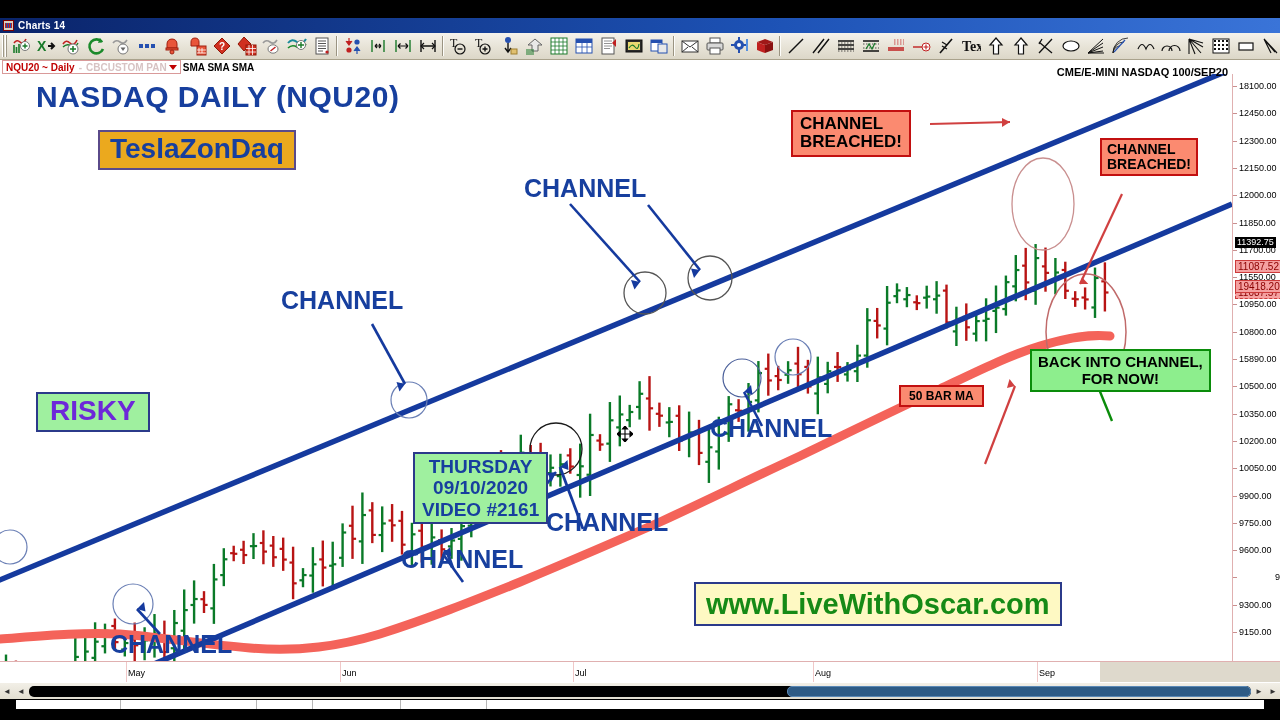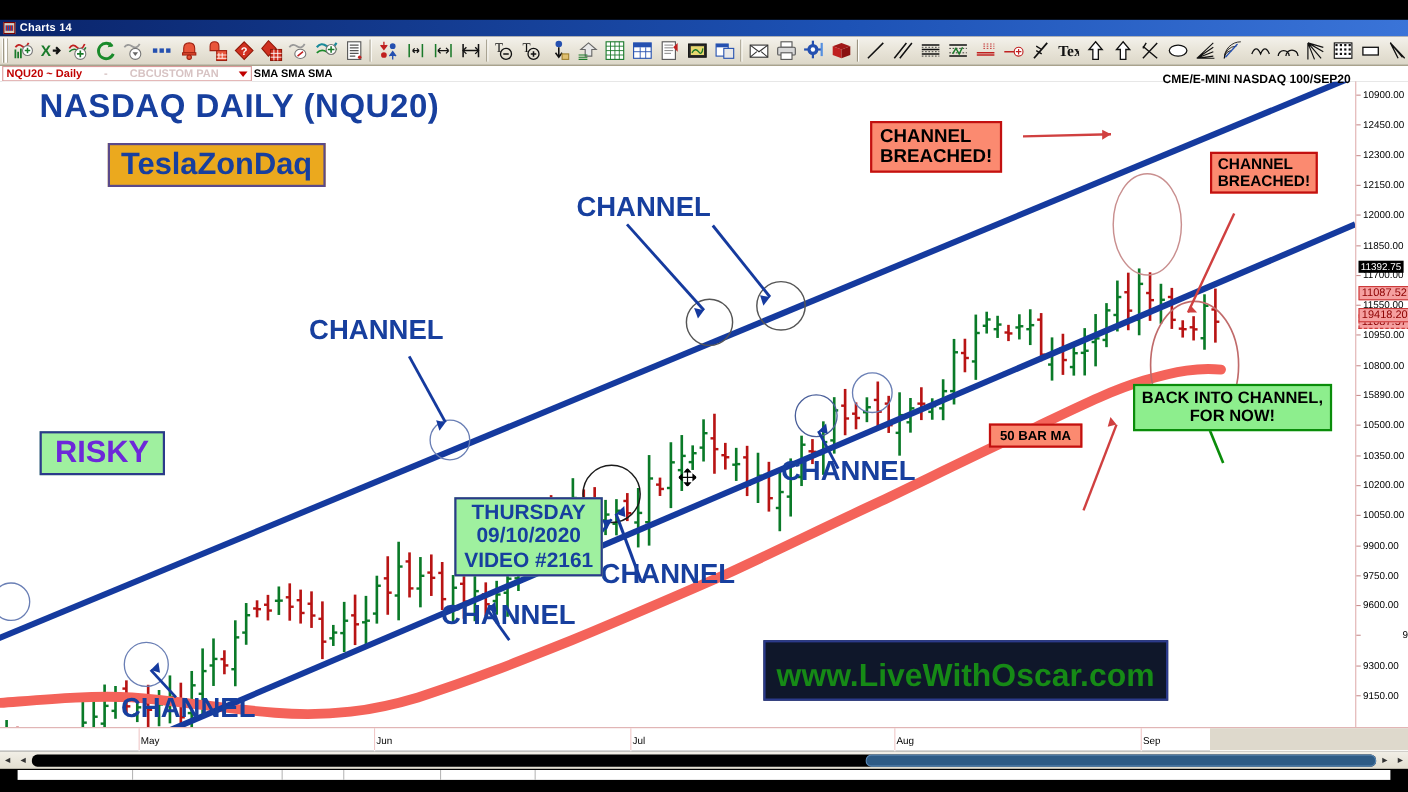--- a/index.html
+++ b/index.html
@@ -54,21 +54,21 @@
   .tb-sep:before{ content:""; position:absolute; left:2px; top:1px; width:1px; height:20px; background:#9b9482;}
   .tb-sep:after{ content:""; position:absolute; left:3px; top:1px; width:1px; height:20px; background:#fdfdfa;}
 
   
   .symbolbar {
     position:absolute; left:0; top:60px; width:1280px; height:14px;
     background:#fff; display:flex; align-items:center;
   }
   .sym-box {
     border:1px solid #d99a9a; background:#fff; height:14px;
-    display:flex; align-items:center; padding:0 3px; margin-left:2px;gap:16px;
+    display:flex; align-items:center; padding:0 3px; margin-left:2px;
   }
   .sym-text { color:#c00000; font-size:10px; font-weight:bold; white-space:nowrap;
               font-family:"Liberation Sans", sans-serif; }
   .sym-dim { color:#d7c3c3; font-size:10px; font-weight:bold; margin-left:4px; white-space:nowrap; }
   .sym-caret { width:0;height:0;border-left:4px solid transparent;border-right:4px solid transparent;
                border-top:5px solid #c00000; margin-left:2px;}
   .sma-text { color:#000; font-size:10px; font-weight:bold; margin-left:2px; white-space:nowrap; }
 
   
   .chartwrap {
@@ -140,22 +140,22 @@
     background:#8dee8d; border:2px solid #0a8c0a; color:#000;
     font-size:15px; font-weight:bold; line-height:1.1; padding:3px 6px; text-align:center;
     font-family:"Liberation Sans", sans-serif; white-space:nowrap;
   }
   .box-thursday{
     background:#9ff09f; border:2px solid #2b3a8a; color:#173f9e;
     font-size:19px; font-weight:bold; line-height:1.12; padding:2px 7px; text-align:center;
     font-family:"Liberation Sans", sans-serif; white-space:nowrap;
   }
   .box-url{
-    background:#0f172a; border:2px solid #2b3a8a; color:#168a16;
-    font-size:29px; font-weight:bold; padding:15px 10px 3px; white-space:nowrap;
+    background:#fef9c3; border:2px solid #2b3a8a; color:#168a16;
+    font-size:29px; font-weight:bold; padding:4px 10px 3px; white-space:nowrap;
     font-family:"Liberation Sans", sans-serif;
   }
 
   
   .dateaxis{
     position:absolute; left:0; top:661px; width:1280px; height:21px; background:#fff;
     border-top:1px solid #e0b0b0;
   }
   .da-tick{ position:absolute; top:0; width:1px; height:21px; background:#f0c8c8; }
   .da-lbl{ position:absolute; top:6px; font-size:9px; color:#000;
@@ -1001,21 +1001,21 @@
           <g stroke="#000" stroke-width="1.1" fill="#000">
             <path d="M8 1v14M1 8h14" fill="none"></path>
             <path d="M8 0l2.5 3h-5zM8 16l2.5-3h-5zM0 8l3-2.5v5zM16 8l-3-2.5v5z"></path>
           </g>
         </svg>
       </div>
     </div>
 
     <div class="priceaxis">
         <div class="pa-tick" style="top: 12px;"></div>
-        <div class="pa-lbl" style="top: 8px;">10900.00</div>
+        <div class="pa-lbl" style="top: 8px;">18100.00</div>
         <div class="pa-tick" style="top: 39.3px;"></div>
         <div class="pa-lbl" style="top: 35.3px;">12450.00</div>
         <div class="pa-tick" style="top: 66.6px;"></div>
         <div class="pa-lbl" style="top: 62.6px;">12300.00</div>
         <div class="pa-tick" style="top: 93.9px;"></div>
         <div class="pa-lbl" style="top: 89.9px;">12150.00</div>
         <div class="pa-tick" style="top: 121.2px;"></div>
         <div class="pa-lbl" style="top: 117.2px;">12000.00</div>
         <div class="pa-tick" style="top: 148.5px;"></div>
         <div class="pa-lbl" style="top: 144.5px;">11850.00</div>

